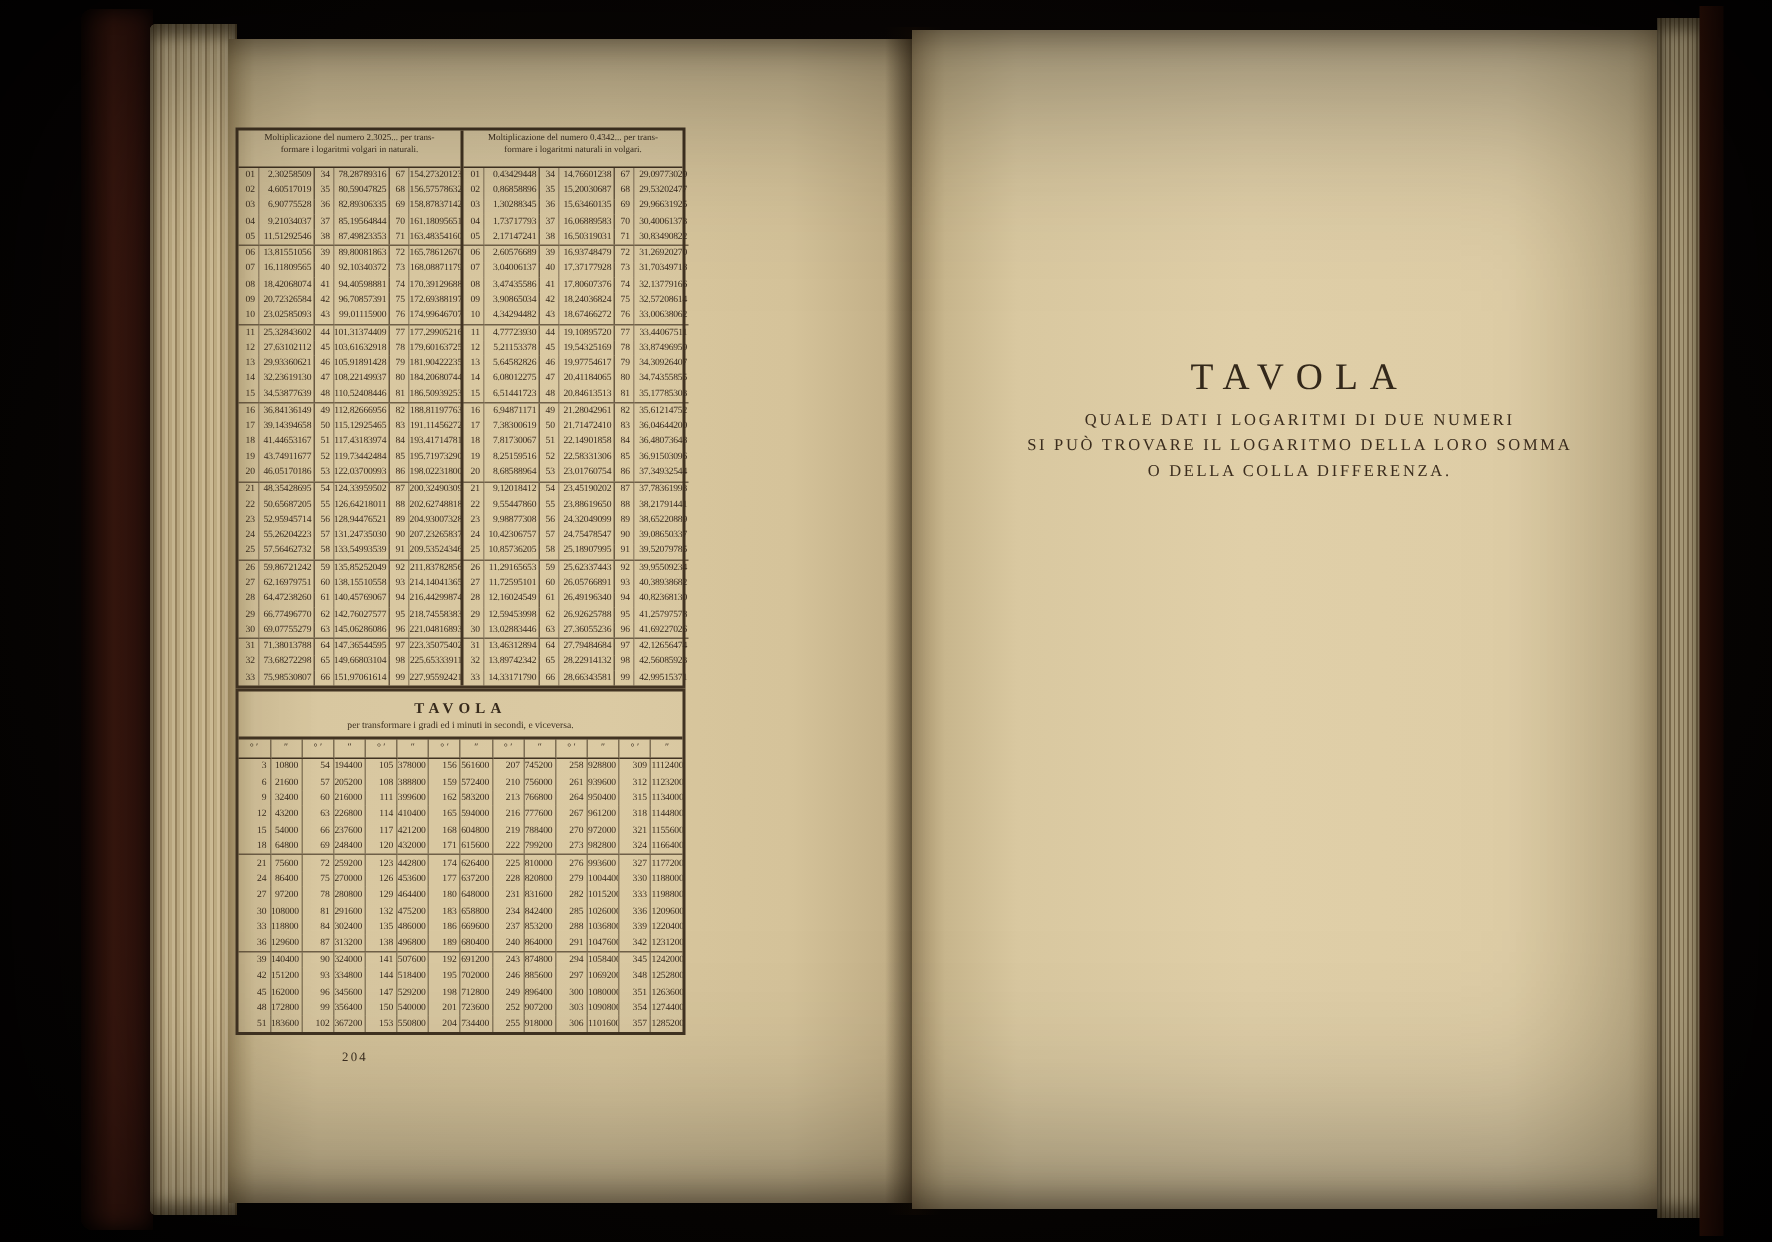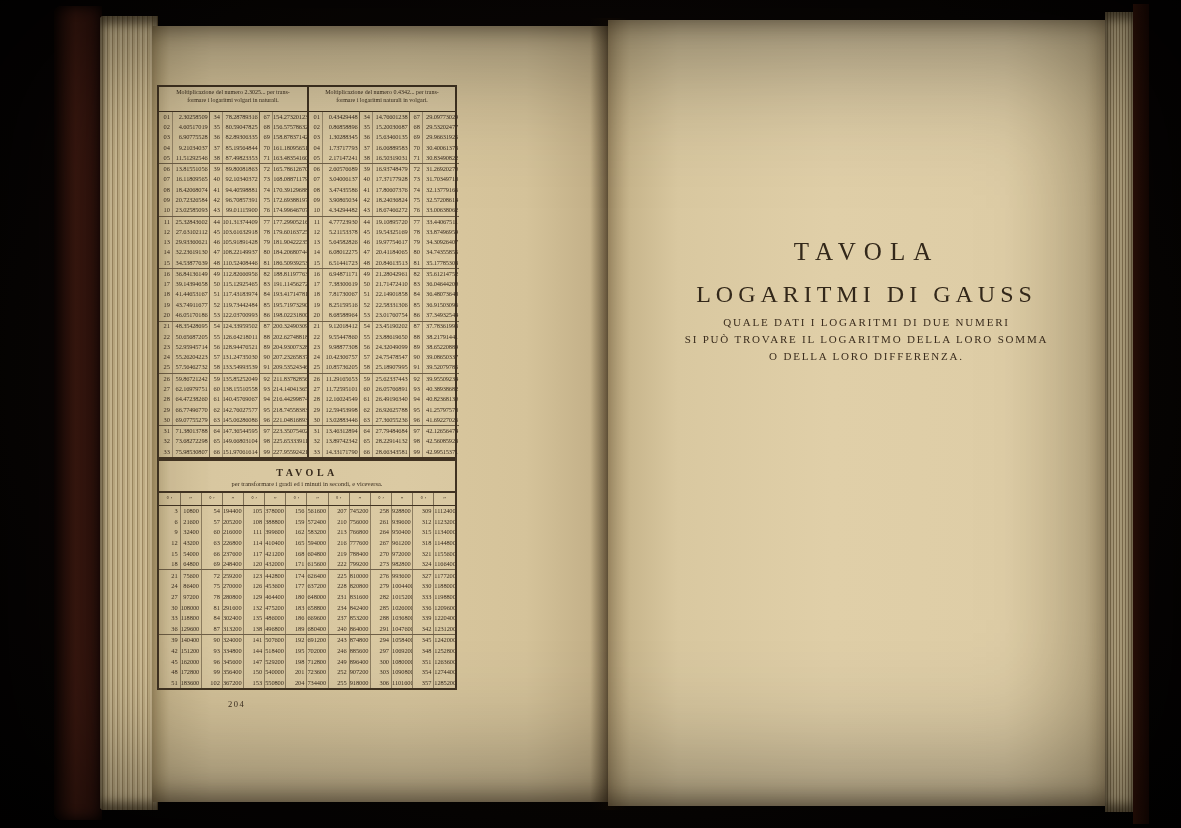--- a/index.html
+++ b/index.html
@@ -936,23 +936,22 @@
     </div>
 
     <div class="pagenum">204</div>
   </div>
 
   <div class="gutter"></div>
 
   <div class="page-right">
     <div class="titleblock">
       <div class="t1">TAVOLA</div>
-      <div class="t2">LOGARITMI DI GAUSS</div>
       <div class="t-l1">QUALE DATI I LOGARITMI DI DUE NUMERI</div>
       <div class="t-l2">SI PUÒ TROVARE IL LOGARITMO DELLA LORO SOMMA</div>
-      <div class="t-l3">O DELLA LORO DIFFERENZA.</div>
+      <div class="t-l3">O DELLA COLLA DIFFERENZA.</div>
     </div>
   </div>
 
   <div class="edges-right"></div>
   <div class="cover-right"></div>
   <div class="vignette"></div>
 </div>
 
 </body></html>

